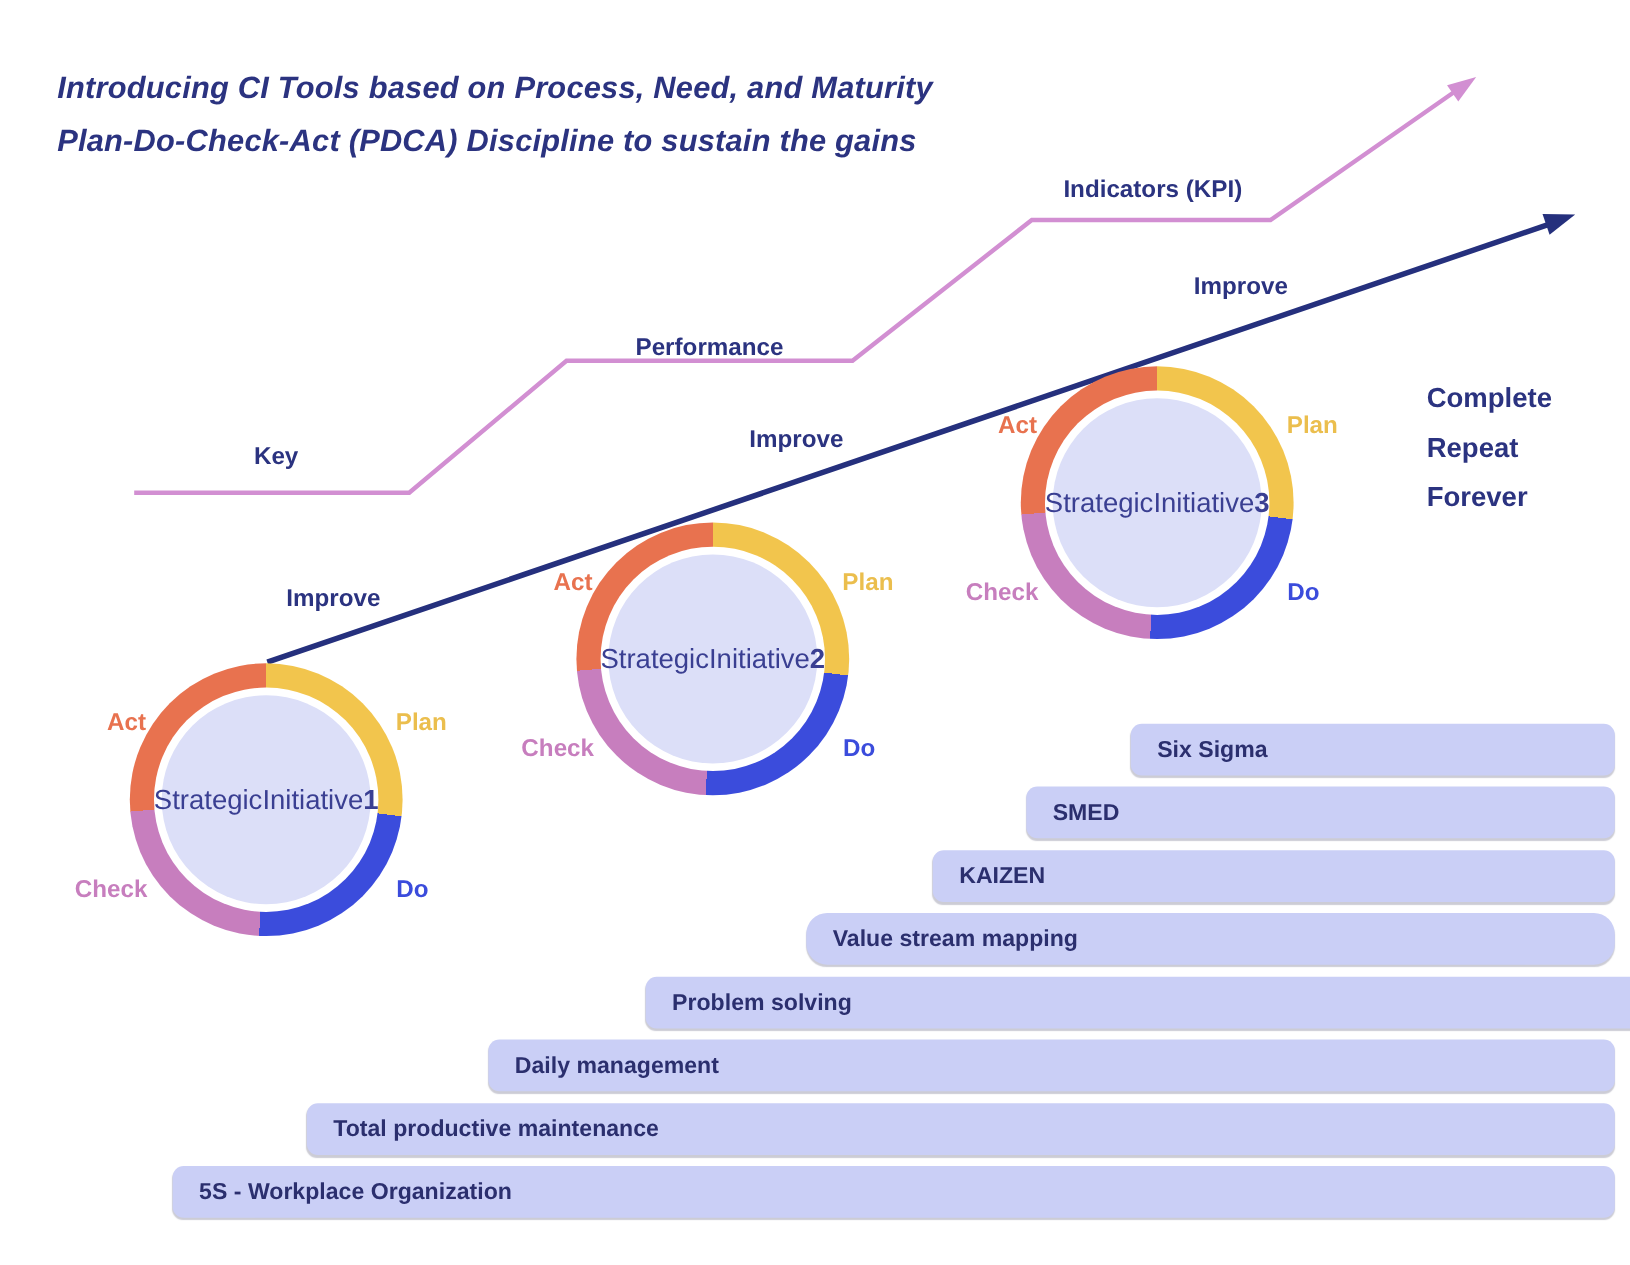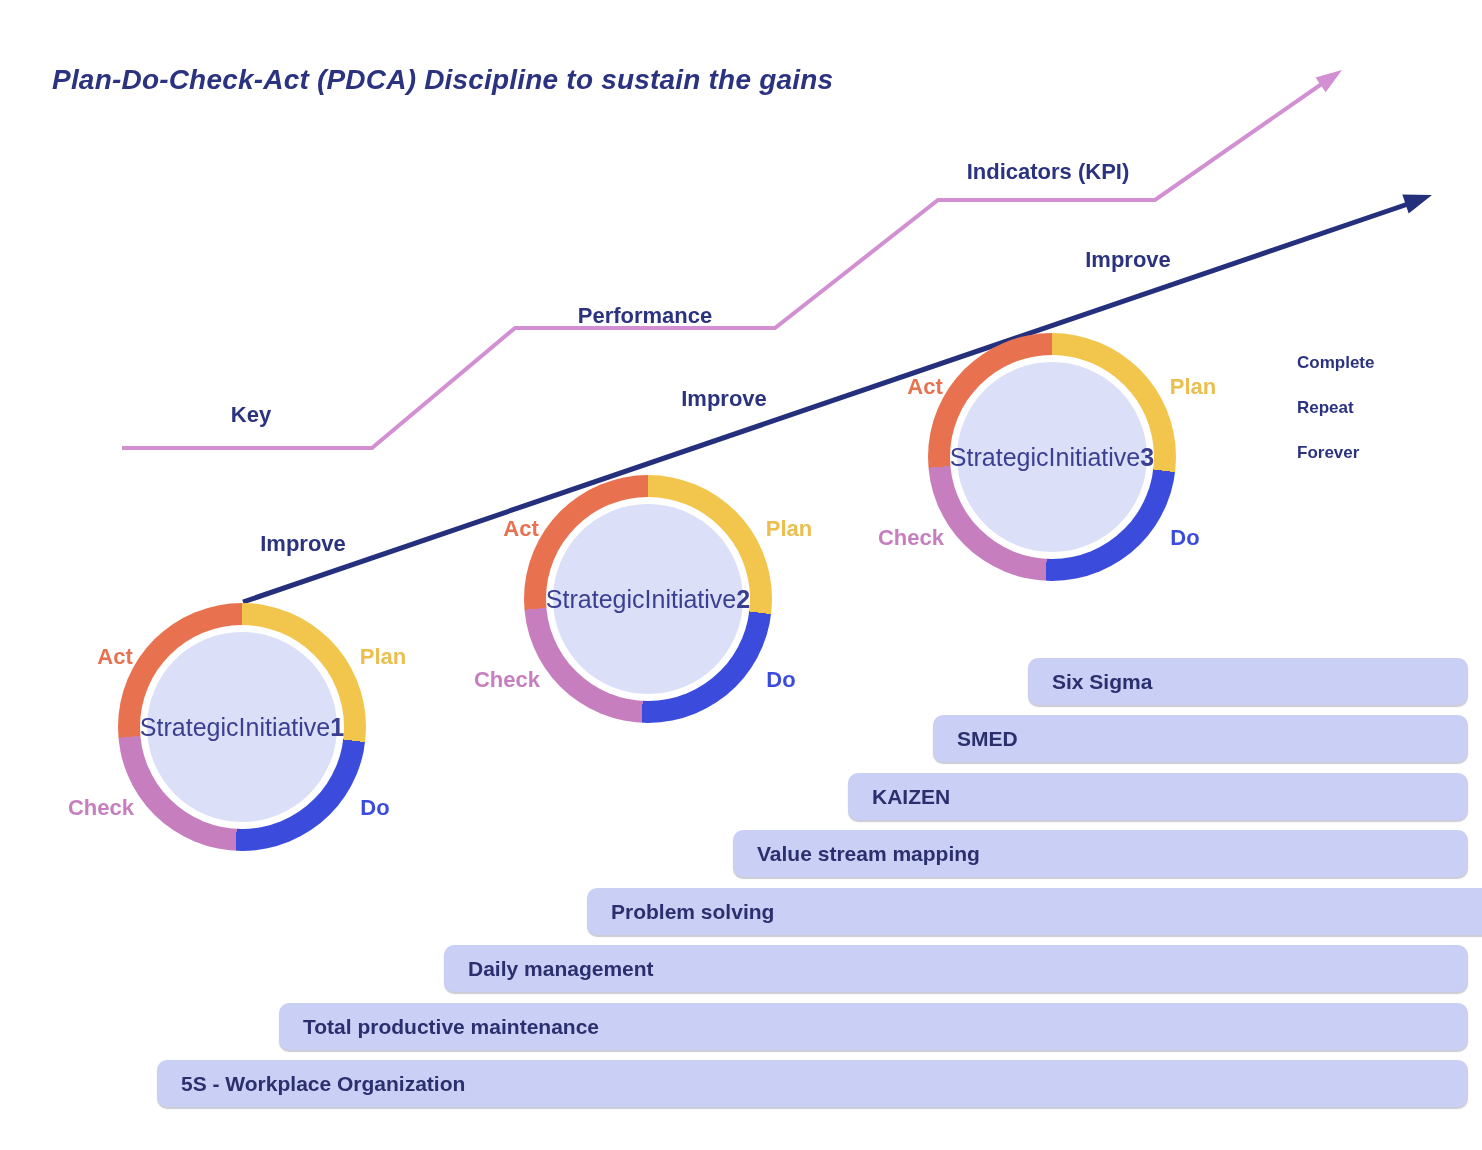--- a/index.html
+++ b/index.html
@@ -24,21 +24,21 @@
   .kpi-head{fill:var(--kpi-pink);}
   .improve-line{fill:none;stroke:var(--arrow-navy);stroke-width:5;}
   .improve-head{fill:var(--arrow-navy);}
   
   .flabel{
     position:absolute;transform:translate(-50%,-50%);
     font-weight:bold;font-size:22px;color:var(--navy);white-space:nowrap;
   }
   .endnote{
     position:absolute;left:1297px;top:340px;
-    font-weight:bold;font-size:17px;line-height:45px;color:var(--navy);
+    font-weight:bold;font-size:25px;line-height:45px;color:var(--navy);
   }
   
   .pdca{position:absolute;width:248px;height:248px;}
   .pdca-1{left:118px;top:603px;}
   .pdca-2{left:524px;top:475px;}
   .pdca-3{left:928px;top:333px;}
   .ring{
     position:absolute;inset:0;border-radius:50%;
     background:conic-gradient(from 4deg,
       var(--ring-yellow) 0deg 93deg,
@@ -76,32 +76,33 @@
     background:var(--bar-fill);
     box-shadow:0 2px 1px rgba(110,110,135,.35);
     display:flex;align-items:center;
     padding-left:24px;box-sizing:border-box;
     font-weight:bold;font-size:21px;color:var(--bar-text);
     white-space:nowrap;
   }
   .bar-1{left:1028px;top:658px;width:440px;}
   .bar-2{left:933px; top:715px;width:535px;}
   .bar-3{left:848px; top:773px;width:620px;}
-  .bar-4{left:733px; top:830px;width:735px;}
+  .bar-4{left:733px; top:830px;width:735px;border-radius:19px;}
   .bar-5{left:587px; top:888px;width:1033px;}
   .bar-6{left:444px; top:945px;width:1024px;}
   .bar-7{left:279px; top:1003px;width:1189px;}
   .bar-8{left:157px; top:1060px;width:1311px;}
 </style>
 </head>
 <body>
 
 <div class="canvas">
 
   <div class="title">
+    <div>Introducing CI Tools based on Process, Need, and Maturity</div>
     <div>Plan-Do-Check-Act (PDCA) Discipline to sustain the gains</div>
   </div>
 
   <svg class="arrows" viewBox="0 0 1482 1150">
     <polyline class="kpi-line" points="122,448 372,448 515,328 775,328 938,200 1155,200 1323,83"></polyline>
     <polygon class="kpi-head" points="1342,70 1325.7,92.2 1315.5,77.4"></polygon>
     <line class="improve-line" x1="243" y1="602" x2="1408" y2="204"></line>
     <polygon class="improve-head" points="1432,195 1408.7,213.5 1402.3,194.6"></polygon>
   </svg>
 

